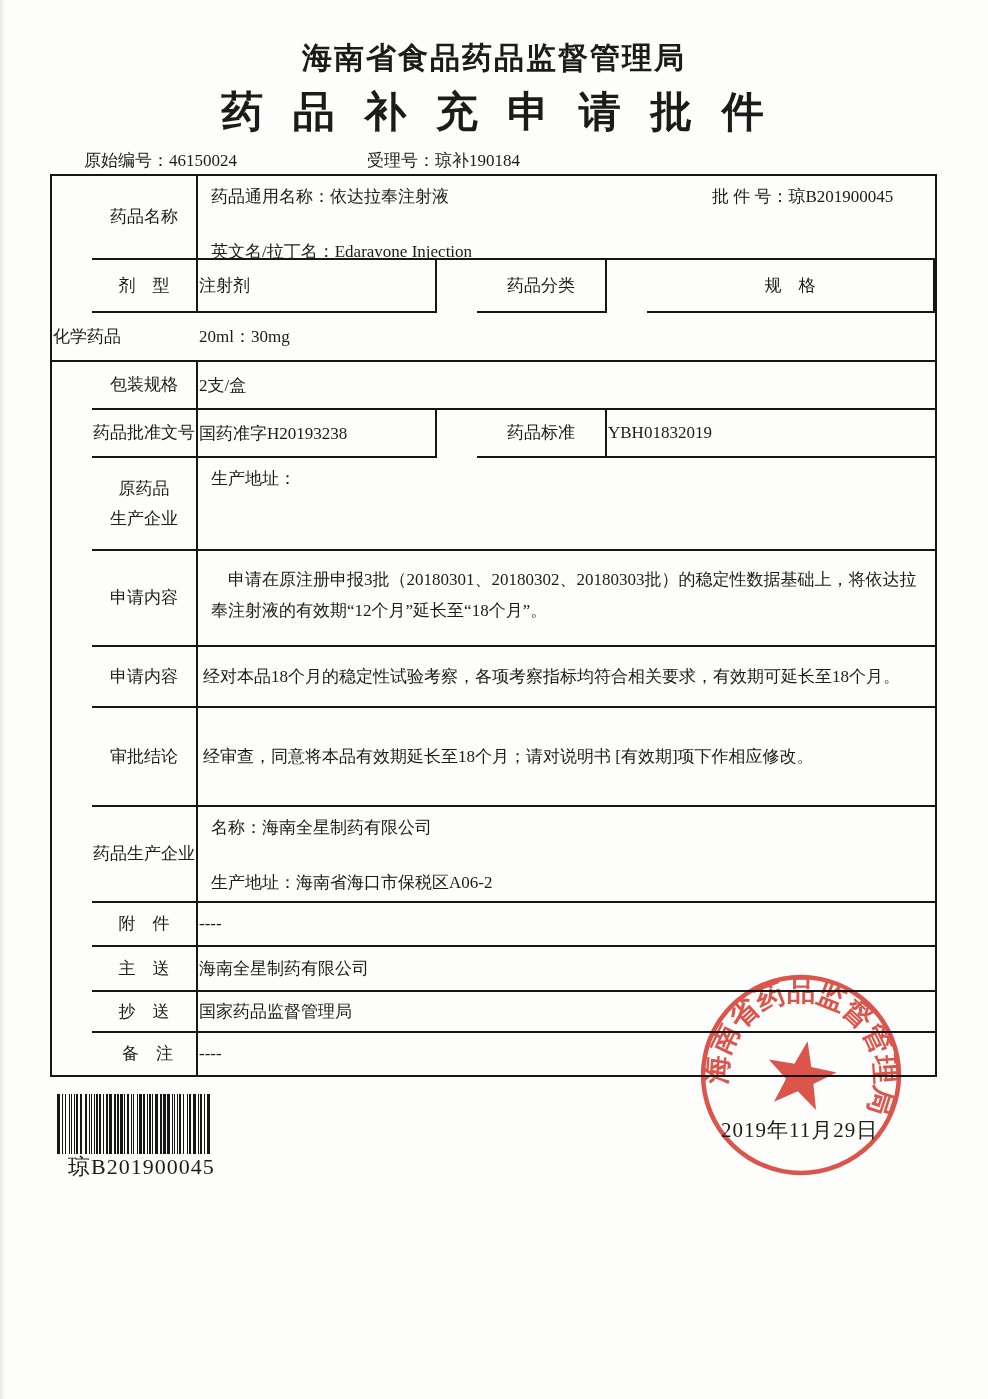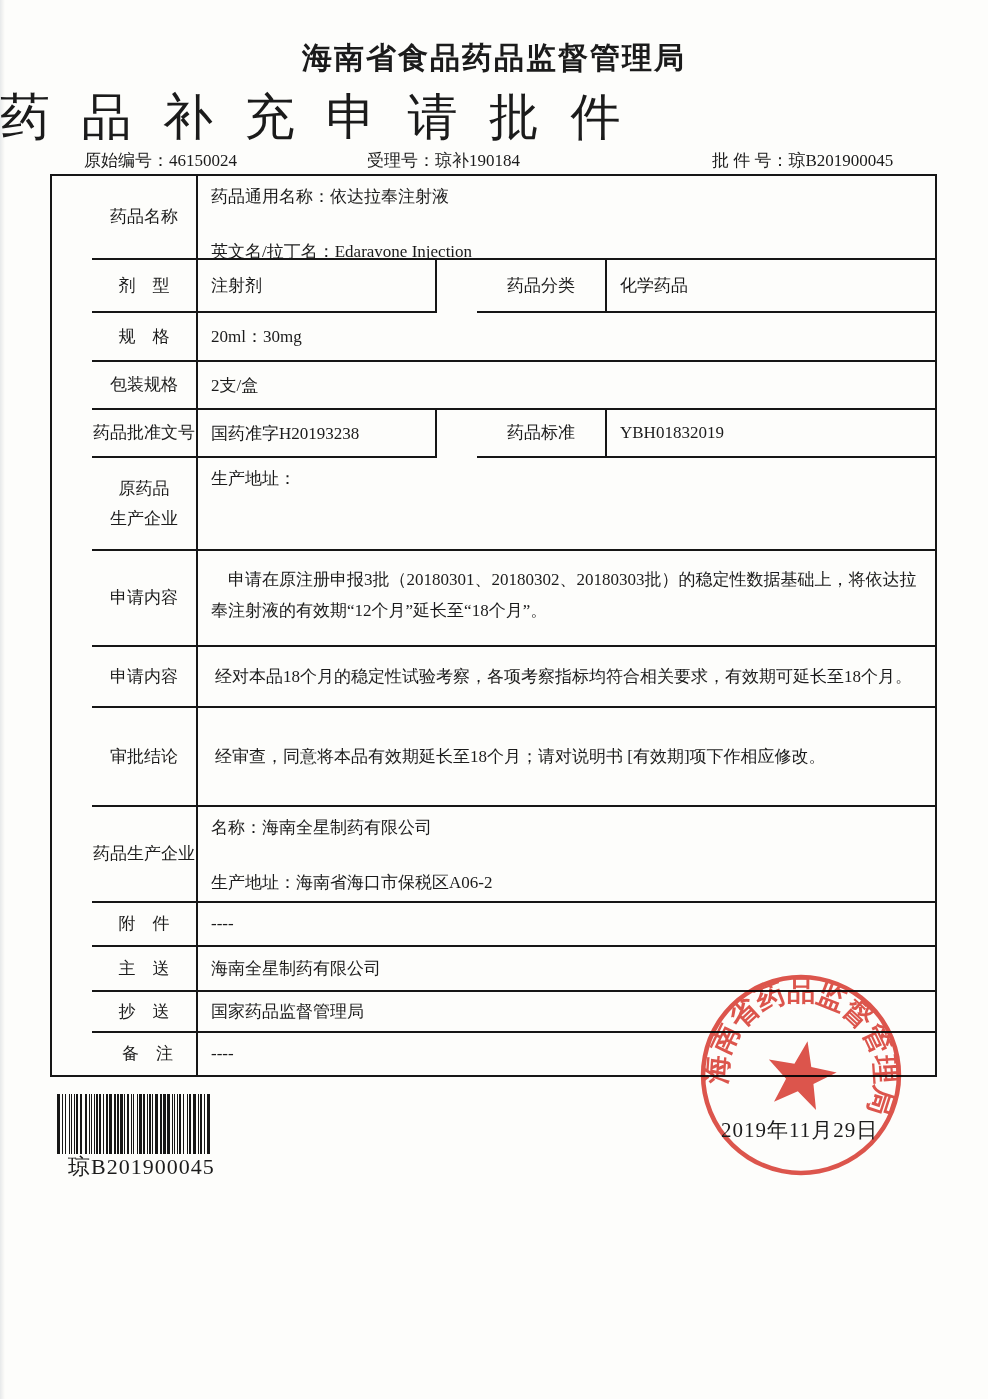--- a/index.html
+++ b/index.html
@@ -13,28 +13,28 @@
   }
   .scan-edge{position:absolute;left:0;top:0;width:5px;height:100%;
     background:linear-gradient(90deg,#e7e9ea,#f7f7f5 70%,rgba(255,255,255,0));}
   
   .authority{
     position:absolute;top:38px;left:0;width:100%;
     text-align:center;font-size:30px;font-weight:700;letter-spacing:2px;
   }
   .doc-title{
     position:absolute;top:84px;left:0;width:100%;
-    text-align:left;font-size:50px;font-weight:400;
+    text-align:center;font-size:42px;font-weight:700;
     letter-spacing:3px;word-spacing:13px;white-space:nowrap;
   }
   .ref-line{position:absolute;top:149px;left:12px;width:100%;height:24px;font-size:17px;}
   .ref-item{position:absolute;top:0;white-space:nowrap;}
   .ref-orig{left:72px;}
   .ref-accept{left:355px;}
-  .ref-approve{left:700px;}
+  .ref-approve{left:700px;margin-top:36px;}
   
   .doc-table{
     position:absolute;left:50px;top:174px;width:887px;height:903px;
     box-sizing:border-box;border:2px solid #161616;
     display:grid;
     grid-template-columns:146px 239px 170px 328px;
     grid-template-rows:84px 53px 49px 48px 48px 93px 96px 61px 99px 96px 44px 45px 41px 42px;
     font-size:17px;
   }
   .cell{
@@ -42,21 +42,21 @@
     border-right:2px solid #161616;
     border-bottom:2px solid #161616;
     overflow:hidden;
     gap:32px;
   }
   .no-br{border-right:none;}
   .no-bb{border-bottom:none;padding-left:7px;}
   .span3{grid-column:2/5;}
   .lab{display:flex;align-items:center;justify-content:center;
        text-align:center;white-space:pre-line;line-height:1.75;margin-left:40px;}
-  .val{display:flex;align-items:center;padding-left:13px;}
+  .val{display:flex;align-items:center;padding-left:1px;}
   .val2{display:flex;flex-direction:column;justify-content:space-between;
         padding:9px 10px 11px 13px;}
   .para{padding:13px 14px 0 13px;}
   .para .ptext{text-indent:1em;line-height:31px;}
   .iline{text-indent:4px;}
   
   .barcode{
     position:absolute;left:57px;top:1094px;height:60px;
     display:flex;align-items:stretch;
   }
@@ -93,23 +93,23 @@
 
     <div class="cell lab">药品名称</div>
     <div class="cell val2 span3 no-br">
       <span>药品通用名称：依达拉奉注射液</span>
       <span>英文名/拉丁名：Edaravone Injection</span>
     </div>
 
     <div class="cell lab">剂　型</div>
     <div class="cell val">注射剂</div>
     <div class="cell lab">药品分类</div>
+    <div class="cell lab">规　格</div>
+
     <div class="cell val no-br">化学药品</div>
-
-    <div class="cell lab">规　格</div>
     <div class="cell val span3 no-br">20ml：30mg</div>
 
     <div class="cell lab">包装规格</div>
     <div class="cell val span3 no-br">2支/盒</div>
 
     <div class="cell lab">药品批准文号</div>
     <div class="cell val">国药准字H20193238</div>
     <div class="cell lab">药品标准</div>
     <div class="cell val no-br">YBH01832019</div>
 

